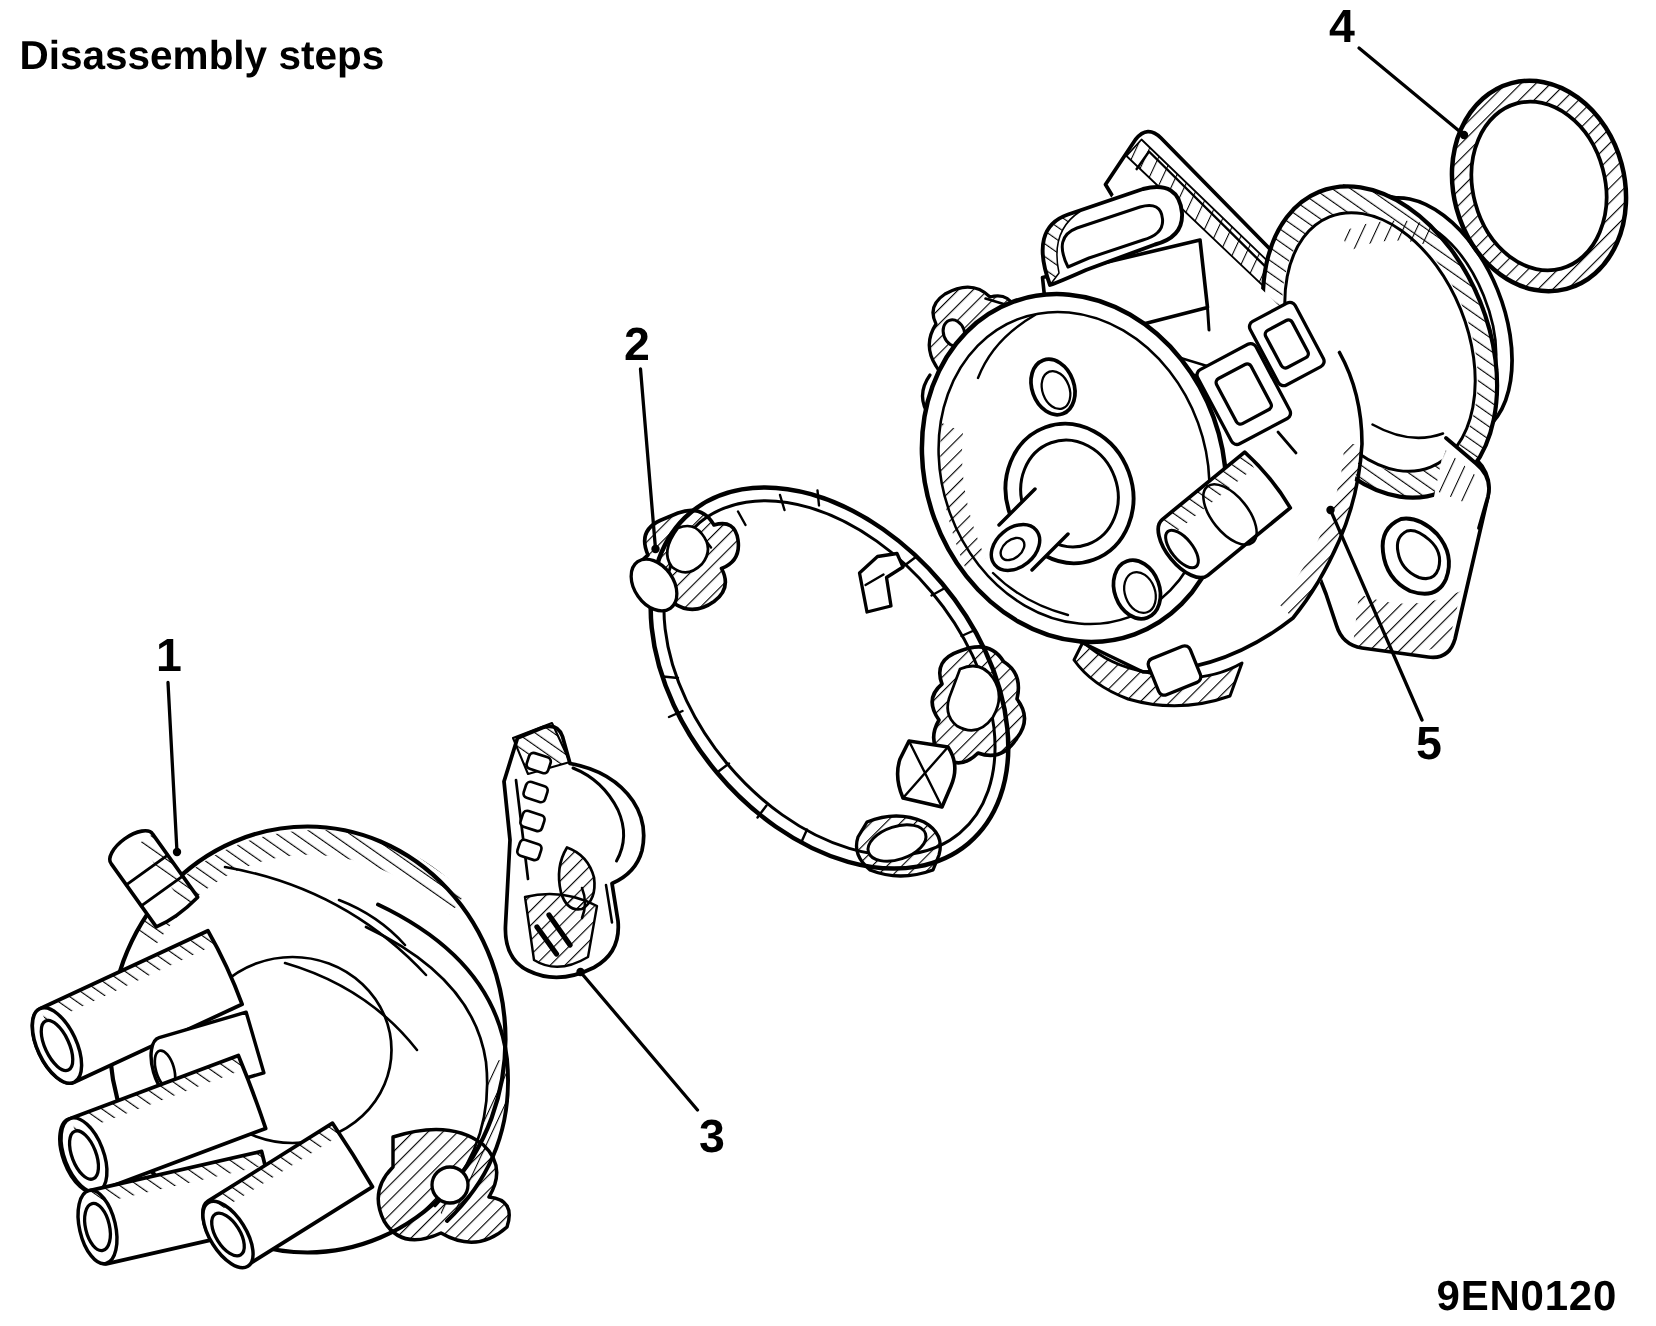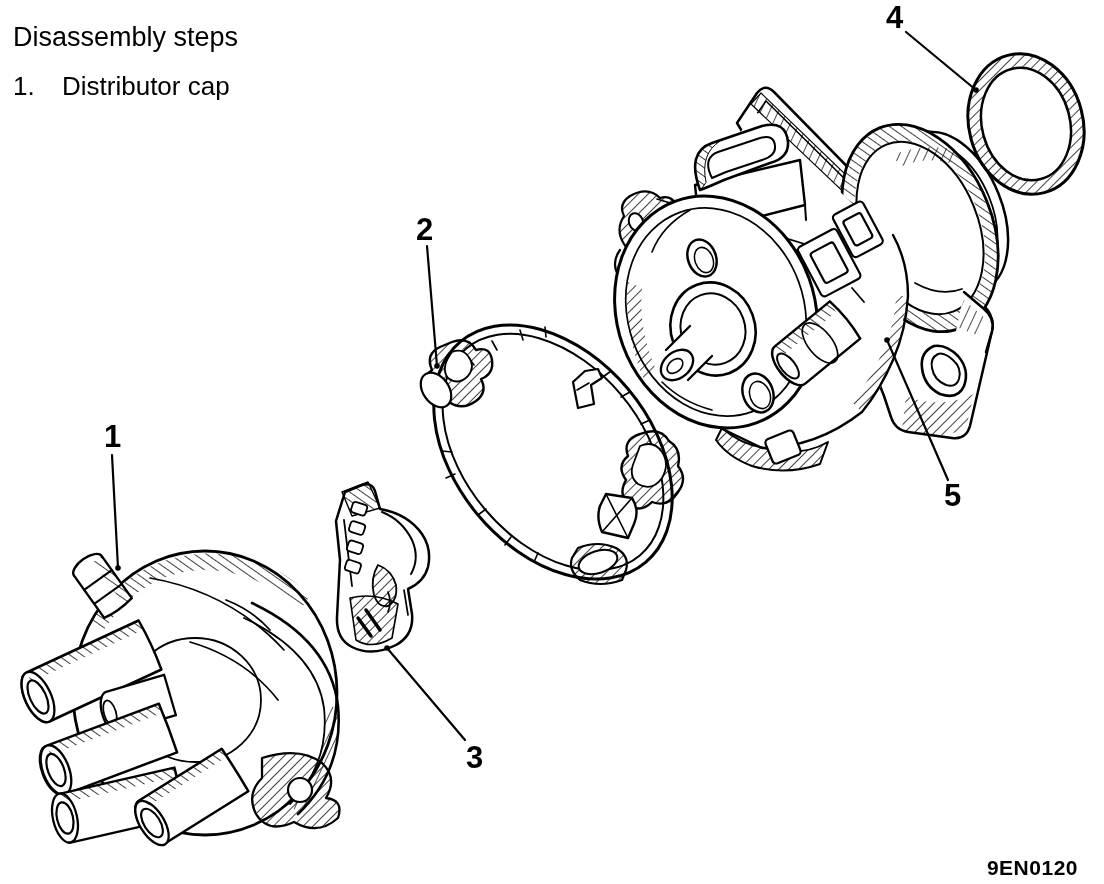--- a/index.html
+++ b/index.html
@@ -6,45 +6,44 @@
     margin: 0; padding: 0;
     width: 1104px; height: 884px;
     background: #ffffff;
     font-family: "Liberation Sans", sans-serif;
     color: #000000;
     overflow: hidden;
   }
   .page { position: relative; width: 1104px; height: 884px; }
   .textblock { position: absolute; left: 13px; top: 22px; }
   .title {
-    font-size: 27px; font-weight: 400; letter-spacing: 0px;
+    font-size: 27px; font-weight: 700; letter-spacing: 0px;
     margin: 0 0 20px 0;
   }
   .steps { list-style: none; margin: 0; padding: 0; font-size: 26px; }
   .steps li { line-height: 26.8px; white-space: nowrap; }
   .steps .num { display: inline-block; width: 49px; }
   .figcode {
     position: absolute; right: 26px; bottom: 4px;
-    font-size: 21px; font-weight: 700; letter-spacing: 0.5px;
+    font-size: 28px; font-weight: 700; letter-spacing: 0.5px;
   }
   svg.art { position: absolute; left: 0; top: 0; }
   .callout-num {
     font-family: "Liberation Sans", sans-serif;
     font-size: 31px; font-weight: 700;
   }
 </style>
 </head>
 <body>
 
 <div class="page">
 
   <div class="textblock">
     <div class="title">Disassembly steps</div>
     <ol class="steps">
-      <li><span class="num">1.</span><span>Distributor cap</span></li>
     </ol>
   </div>
 
   <svg class="art" width="1104" height="884" viewBox="0 0 1104 884" fill="none" stroke-linecap="round" stroke-linejoin="round">
     <defs>
       <pattern id="h1" patternUnits="userSpaceOnUse" width="7" height="7" patternTransform="rotate(45)">
         <line x1="0" y1="0" x2="0" y2="7" stroke="#000" stroke-width="1.5"></line>
       </pattern>
       <pattern id="h2" patternUnits="userSpaceOnUse" width="7" height="7" patternTransform="rotate(-55)">
         <line x1="0" y1="0" x2="0" y2="7" stroke="#000" stroke-width="1.5"></line>

